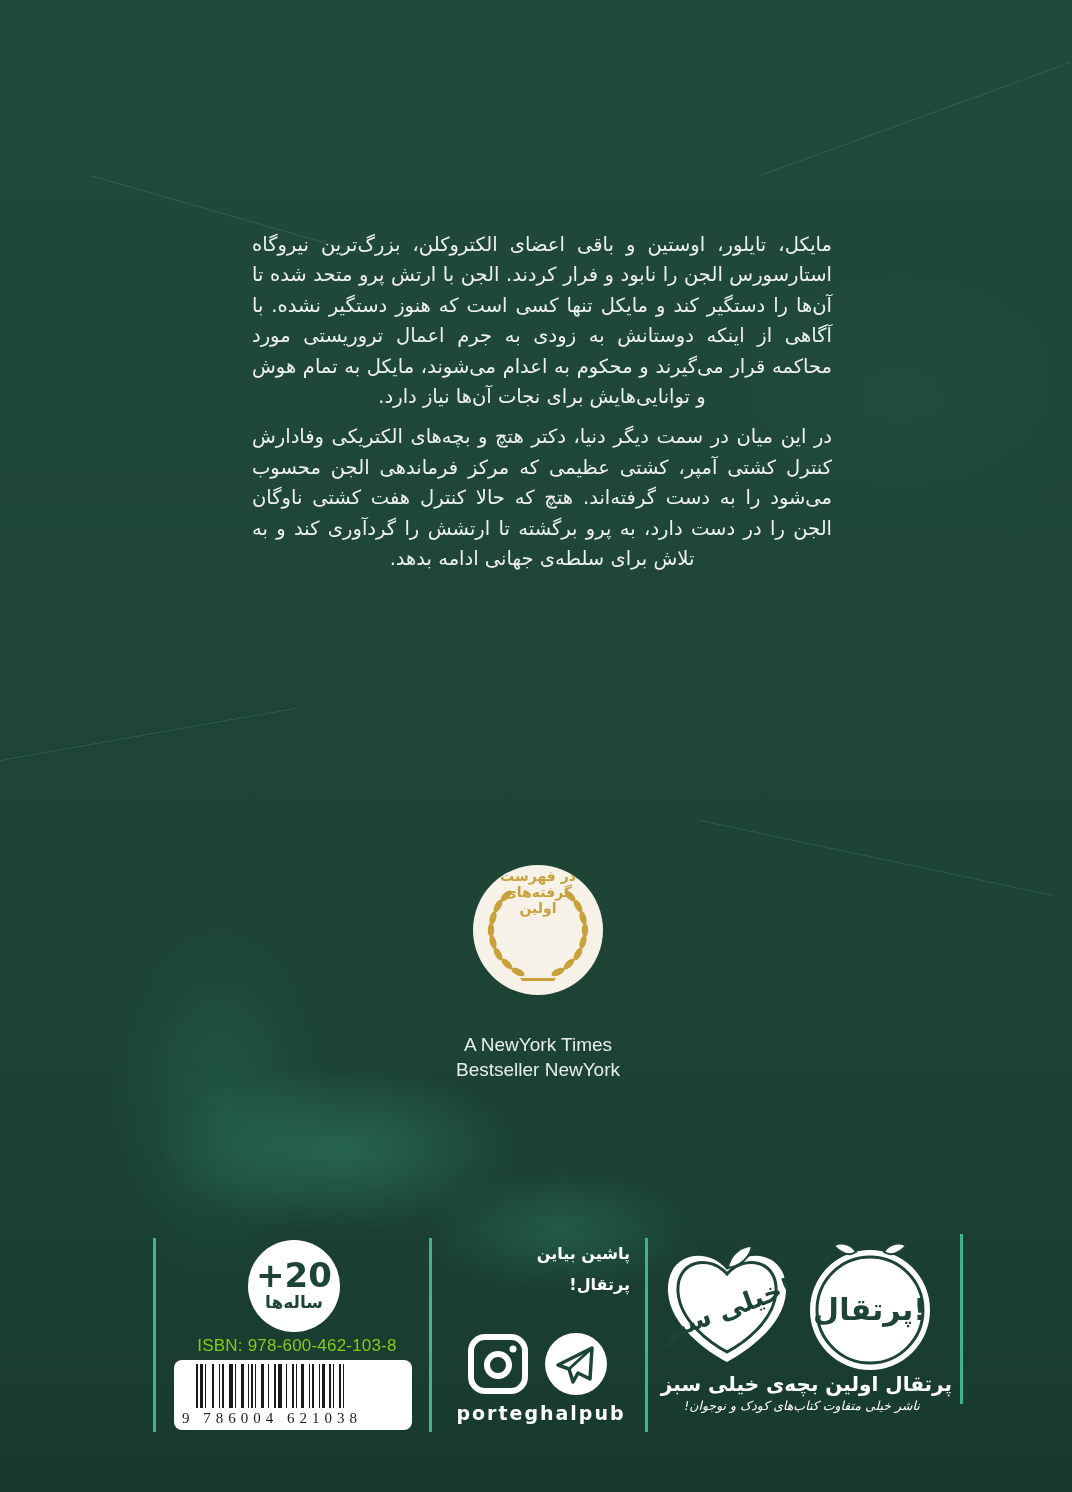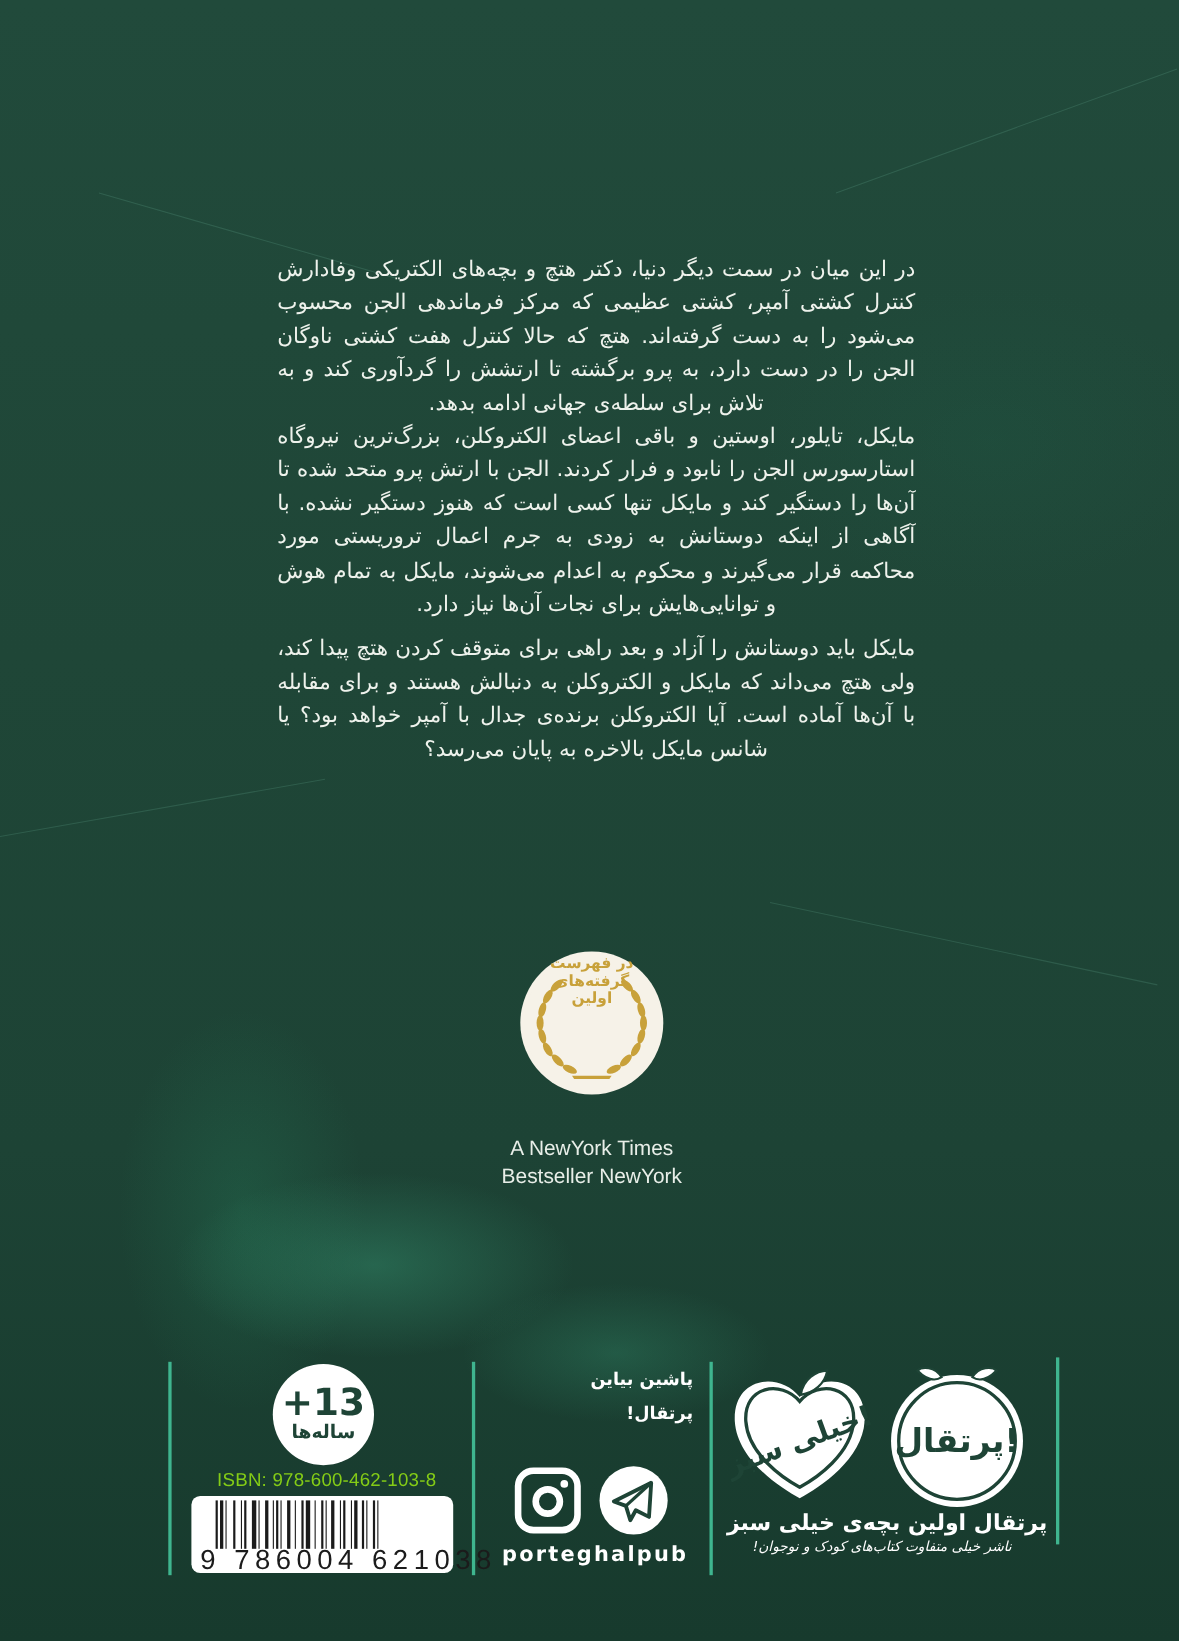--- a/index.html
+++ b/index.html
@@ -71,21 +71,21 @@
     color: #84cc16; font-family: "Liberation Sans", sans-serif;
     font-size: 17px; letter-spacing: 0.2px; text-align: center;
   }
   .barcode {
     position: absolute; left: 174px; top: 1360px; width: 238px; height: 70px;
     background: #ffffff; border-radius: 8px; padding: 4px 8px 0 8px;
   }
   .bars { display: flex; height: 44px; align-items: stretch; gap: 2px; padding-left: 14px; }
   .bar { background: #1b1b1b; }
   .barcode-num {
-    font-family: Liberation Sans, sans-serif; font-size: 25px; letter-spacing: 5px;
+    font-family: Liberation Serif, serif; font-size: 15px; letter-spacing: 5px;
     color: #1b1b1b; line-height: 20px; margin-top: 0px; white-space: nowrap;
   }
   .follow {
     position: absolute; left: 450px; top: 1238px; width: 180px; text-align: right;
     direction: rtl; color: #ffffff; font-weight: bold;
     font-size: 16px; line-height: 31px;
   }
   .social-icon {
     position: absolute; width: 64px; height: 64px;
   }
@@ -108,23 +108,22 @@
 <body>
 
 <div class="cover"></div>
 
 <div class="scan-line" style="left:90px;top:175px;width:280px;transform:rotate(16deg);"></div>
 <div class="scan-line" style="left:760px;top:175px;width:330px;transform:rotate(-20deg);"></div>
 <div class="scan-line" style="left:0px;top:760px;width:300px;transform:rotate(-10deg);"></div>
 <div class="scan-line" style="left:700px;top:820px;width:360px;transform:rotate(12deg);"></div>
 
 <div class="blurb">
+  <p>مایکل، تایلور، اوستین و باقی اعضای الکتروکلن، بزرگ‌ترین نیروگاه استارسورس الجن را نابود و فرار کردند. الجن با ارتش پرو متحد شده تا آن‌ها را دستگیر کند و مایکل تنها کسی است که هنوز دستگیر نشده. با آگاهی از اینکه دوستانش به زودی به جرم اعمال تروریستی مورد محاکمه قرار می‌گیرند و محکوم به اعدام می‌شوند، مایکل به تمام هوش و توانایی‌هایش برای نجات آن‌ها نیاز دارد.</p>
   <p style="margin-bottom:0">در این میان در سمت دیگر دنیا، دکتر هتچ و بچه‌های الکتریکی وفادارش کنترل کشتی آمپر، کشتی عظیمی که مرکز فرماندهی الجن محسوب می‌شود را به دست گرفته‌اند. هتچ که حالا کنترل هفت کشتی ناوگان الجن را در دست دارد، به پرو برگشته تا ارتشش را گردآوری کند و به تلاش برای سلطه‌ی جهانی ادامه بدهد.</p>
-  <p>مایکل، تایلور، اوستین و باقی اعضای الکتروکلن، بزرگ‌ترین نیروگاه استارسورس الجن را نابود و فرار کردند. الجن با ارتش پرو متحد شده تا آن‌ها را دستگیر کند و مایکل تنها کسی است که هنوز دستگیر نشده. با آگاهی از اینکه دوستانش به زودی به جرم اعمال تروریستی مورد محاکمه قرار می‌گیرند و محکوم به اعدام می‌شوند، مایکل به تمام هوش و توانایی‌هایش برای نجات آن‌ها نیاز دارد.</p>
-  <p>مایکل باید دوستانش را آزاد و بعد راهی برای متوقف کردن هتچ پیدا کند، ولی هتچ می‌داند که مایکل و الکتروکلن به دنبالش هستند و برای مقابله با آن‌ها آماده است. آیا الکتروکلن برنده‌ی جدال با آمپر خواهد بود؟ یا شانس مایکل بالاخره به پایان می‌رسد؟</p>
 </div>
 
 <div class="seal-wrap">
   <div class="seal">
     <svg viewBox="0 0 124 124" width="124" height="124">
       <g fill="#c8a13a">
 
         <ellipse cx="30" cy="28" rx="7" ry="3.2" transform="rotate(-45 30 28)"></ellipse>
         <ellipse cx="22" cy="38" rx="7" ry="3.2" transform="rotate(-60 22 38)"></ellipse>
         <ellipse cx="17" cy="50" rx="7" ry="3.2" transform="rotate(-75 17 50)"></ellipse>
@@ -157,21 +156,21 @@
   <div>A NewYork Times</div>
   <div>Bestseller NewYork</div>
 </div>
 
 <div class="vline" style="left:153px;top:1238px;height:194px;"></div>
 <div class="vline" style="left:429px;top:1238px;height:194px;"></div>
 <div class="vline" style="left:645px;top:1238px;height:194px;"></div>
 <div class="vline" style="left:960px;top:1234px;height:170px;"></div>
 
 <div class="age-badge">
-  <div class="age-num">+13</div>
+  <div class="age-num">+20</div>
   <div class="age-label">ساله‌ها</div>
 </div>
 <div class="isbn">ISBN: 978-600-462-103-8</div>
 <div class="barcode">
   <div class="bars">
     <div class="bar" style="width:2px"></div>
       <div class="bar" style="width:3px"></div>
       <div class="bar" style="width:1px"></div>
       <div class="bar" style="width:2px;margin-left:4px"></div>
       <div class="bar" style="width:1px;margin-left:3px"></div>

